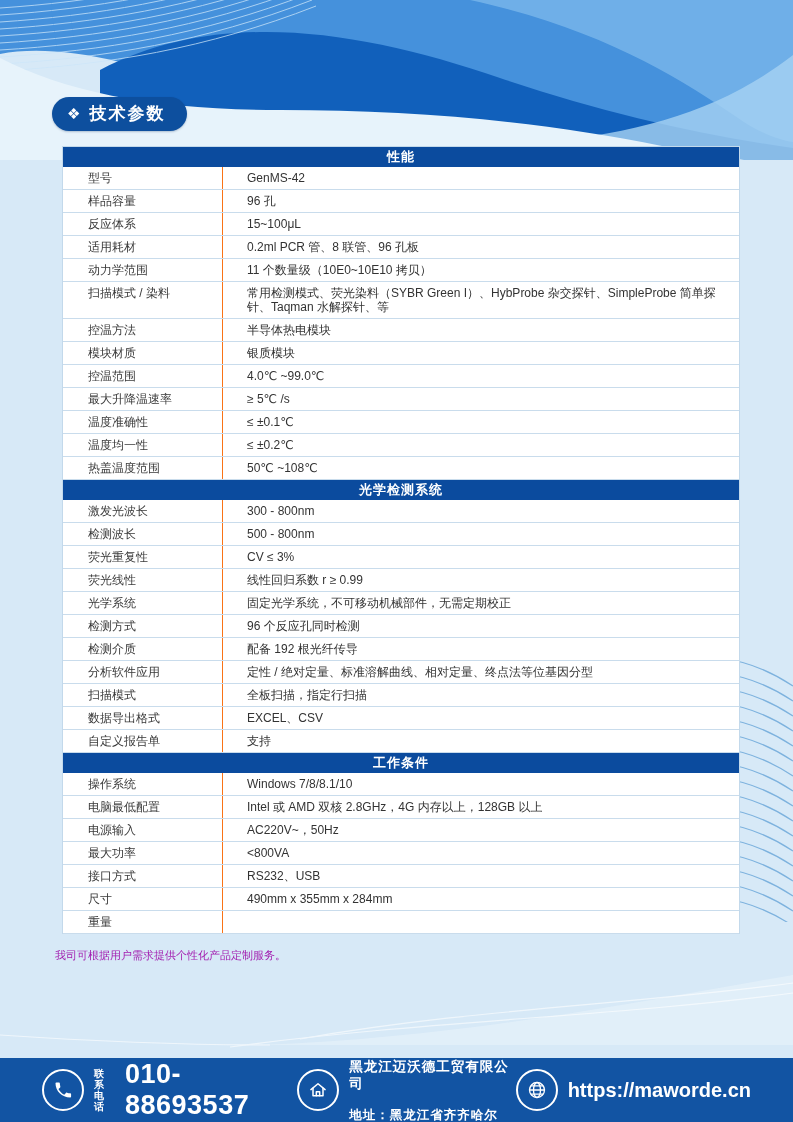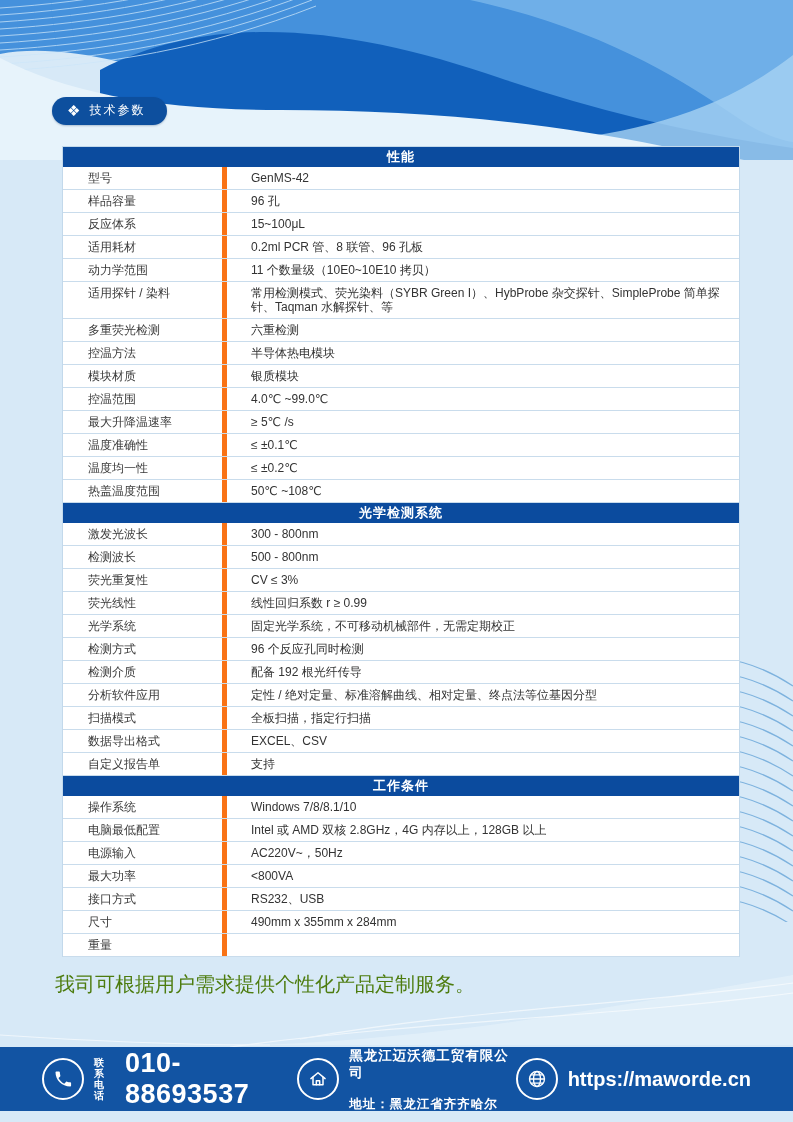--- a/index.html
+++ b/index.html
@@ -9,35 +9,35 @@
   .top-deco{top:0;left:0;}
   .arc-deco{top:652px;right:0;}
   .bottom-deco{top:975px;left:0;}
   .content{position:relative;z-index:2;}
 
   
   .badge{display:inline-flex;align-items:center;gap:9px;margin:97px 0 0 52px;
          background:#0d4f9e;color:#fff;border-radius:17px;padding:5px 22px 6px 15px;
          box-shadow:0 1px 2px rgba(0,40,90,.25);}
   .badge .glyph{font-size:15px;line-height:1;}
-  .badge .txt{font-size:12px;font-weight:normal;letter-spacing:2px;}
+  .badge .txt{font-size:17px;font-weight:bold;letter-spacing:2px;}
 
   
-  .spec-table{width:676px;margin:21px 0 0 62px;background:#7dd3fc;border:1px solid #c3d9eb;border-bottom:none;}
+  .spec-table{width:676px;margin:15px 0 0 62px;background:#7dd3fc;border:1px solid #c3d9eb;border-bottom:none;}
   .sec-header{background:#0b4b9e;color:#fff;font-size:13px;font-weight:bold;
               text-align:center;padding:3px 0;line-height:14px;letter-spacing:1px;}
   .spec-row{display:flex;border-bottom:1px solid #c9dcec;background:#fff;}
   .cell{font-size:12px;line-height:14px;padding:4px 8px 4px 25px;color:#333;}
-  .cell.label{width:126px;flex:0 0 126px;border-right:5px solid #f97316;padding-left:25px;color:#3a3a3a;}
+  .cell.label{width:126px;flex:0 0 126px;border-right:1px solid #f97316;padding-left:25px;color:#3a3a3a;}
   .cell.value{flex:1;padding-left:24px;}
 
-  .note{margin:14px 0 0 55px;font-size:20px;color:#4d7c0f;}
+  .note{margin:14px 0 0 55px;font-size:11px;color:#a21caf;}
 
   
-  .footer{position:absolute;left:0;bottom:11px;width:793px;height:64px;background:#1254a3;
+  .footer{position:absolute;left:0;bottom:0;width:793px;height:64px;background:#1254a3;
           display:flex;align-items:center;justify-content:space-between;
           padding:0 42px;box-sizing:border-box;z-index:3;color:#fff;}
   .fgroup{display:flex;align-items:center;gap:10px;}
   .circle-icon{width:38px;height:38px;border:2px solid #fff;border-radius:50%;
                display:flex;align-items:center;justify-content:center;flex:0 0 38px;}
   .stack{display:flex;flex-direction:column;font-size:10px;font-weight:bold;line-height:11px;letter-spacing:1px;}
   .phone-number{font-size:27px;font-weight:bold;letter-spacing:.5px;}
   .company-name{font-size:13.5px;font-weight:bold;line-height:17px;}
   .company-addr{font-size:12.5px;font-weight:bold;line-height:16px;}
   .website{font-size:20px;font-weight:bold;}
@@ -122,26 +122,22 @@
         </div>
         <div class="spec-row">
           <div class="cell label">适用耗材</div>
           <div class="cell value">0.2ml PCR 管、8 联管、96 孔板</div>
         </div>
         <div class="spec-row">
           <div class="cell label">动力学范围</div>
           <div class="cell value">11 个数量级（10E0~10E10 拷贝）</div>
         </div>
         <div class="spec-row">
-          <div class="cell label">适用探针 / 染料</div>
+          <div class="cell label">扫描模式 / 染料</div>
           <div class="cell value">常用检测模式、荧光染料（SYBR Green I）、HybProbe 杂交探针、SimpleProbe 简单探针、Taqman 水解探针、等</div>
-        </div>
-        <div class="spec-row">
-          <div class="cell label">多重荧光检测</div>
-          <div class="cell value">六重检测</div>
         </div>
         <div class="spec-row">
           <div class="cell label">控温方法</div>
           <div class="cell value">半导体热电模块</div>
         </div>
         <div class="spec-row">
           <div class="cell label">模块材质</div>
           <div class="cell value">银质模块</div>
         </div>
         <div class="spec-row">

